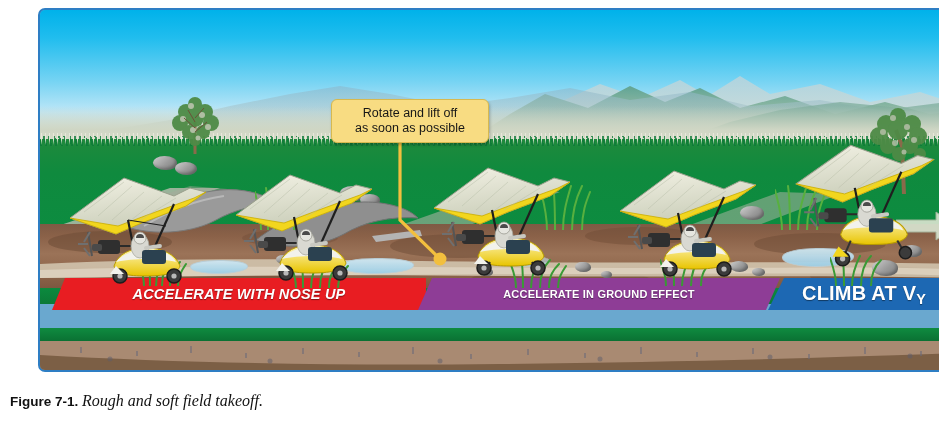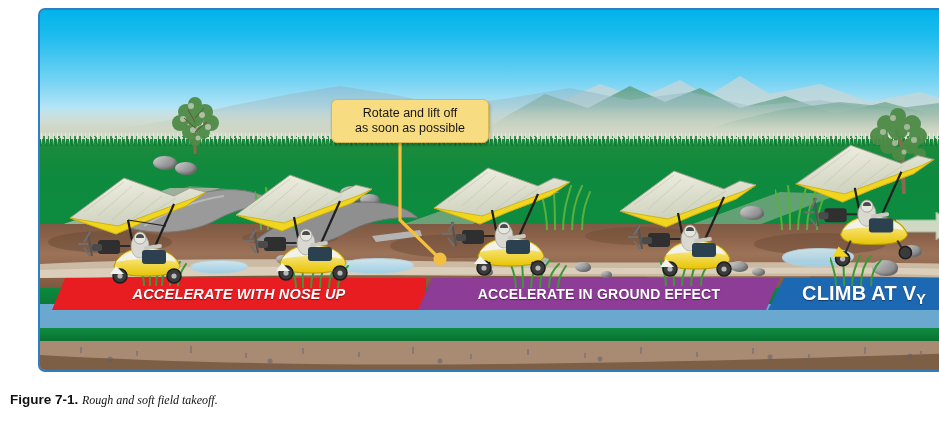--- a/index.html
+++ b/index.html
@@ -94,21 +94,21 @@
     display:flex;align-items:center;justify-content:center;
     color:#ffffff;font-weight:bold;letter-spacing:.2px;
     text-shadow:0 1px 1px rgba(0,0,0,.45);
     box-sizing:border-box;
   }
   .bar-red{
     left:0;width:374px;background:#e81d22;font-style:italic;font-size:14.5px;
     clip-path:polygon(13px 0,100% 0,100% 100%,0 100%);
   }
   .bar-purple{
-    left:366px;width:362px;background:#8e3d96;font-size:14px;
+    left:366px;width:362px;background:#8e3d96;font-size:11px;
     clip-path:polygon(14px 0,100% 0,calc(100% - 14px) 100%,0 100%);
   }
   .bar-blue{
     left:716px;width:182px;background:#1d68b3;font-size:20px;
     clip-path:polygon(16px 0,100% 0,100% 100%,0 100%);
   }
   .bar-blue .lbl{padding-left:10px;}
   .bar sub{font-size:.72em;vertical-align:-0.25em;}
 
   
@@ -134,21 +134,21 @@
   .tuft{position:absolute;z-index:19;}
   .arrow{position:absolute;z-index:17;}
   .deadwood{position:absolute;z-index:16;}
 
   
   .caption{
     position:absolute;left:10px;top:392px;width:900px;
     font-size:13.5px;color:#111;
   }
   .caption .cap-b{font-weight:bold;font-family:"Liberation Sans",sans-serif;}
-  .caption .cap-i{font-style:italic;font-family:"Liberation Serif",serif;font-size:12px;}
+  .caption .cap-i{font-style:italic;font-family:"Liberation Serif",serif;font-size:16px;}
 </style>
 </head>
 <body>
 
 <div id="root">
 
   <div class="figure-frame">
     <div class="scene">
 
       <div class="sky"></div>

